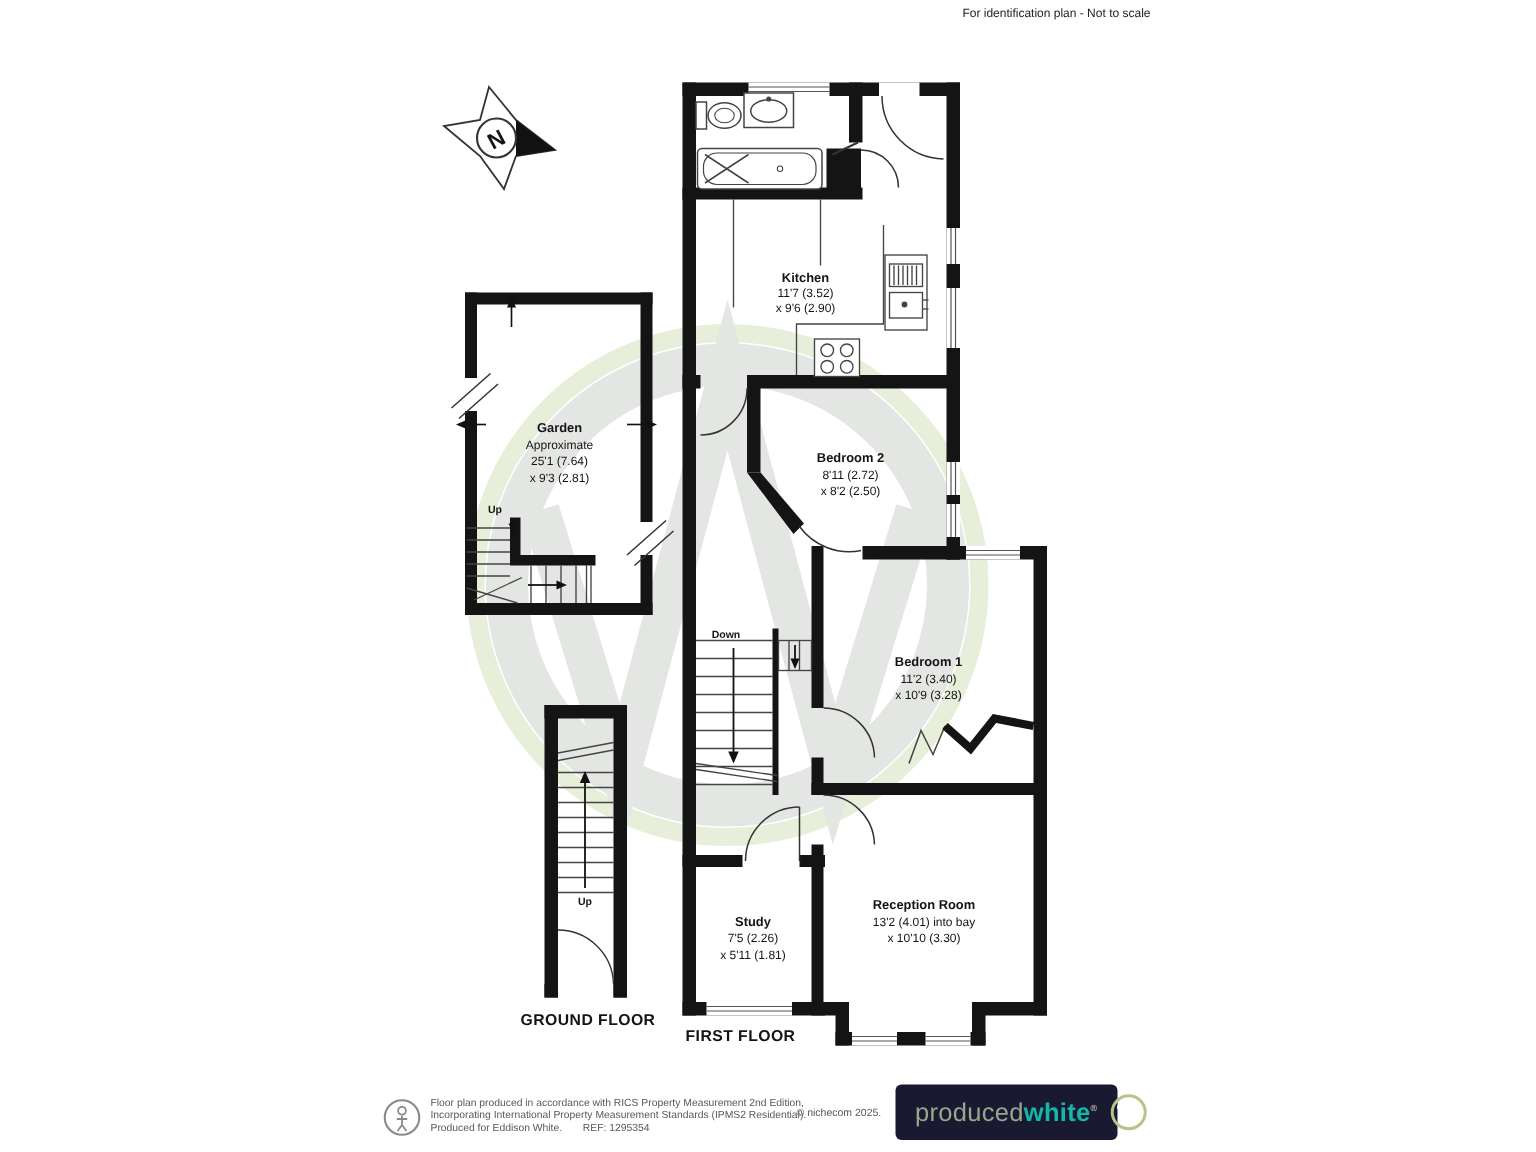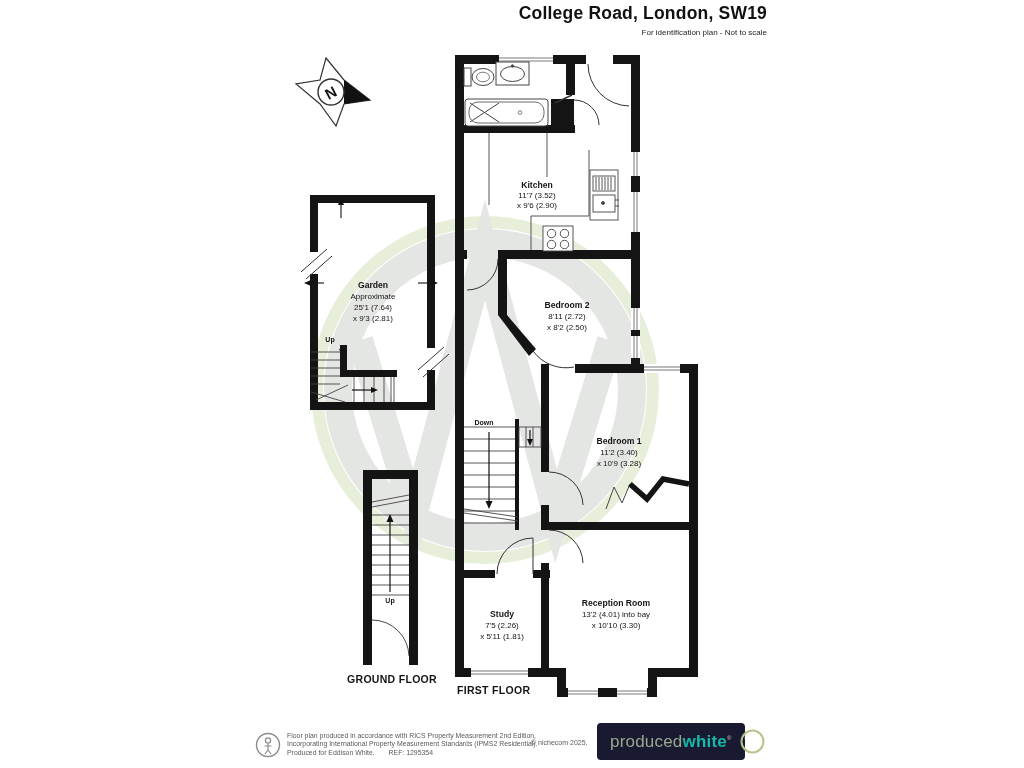--- a/index.html
+++ b/index.html
@@ -22,21 +22,20 @@
         display:flex;align-items:center;padding-left:13px;box-sizing:border-box;}
   .brand{font-size:17px;letter-spacing:.2px;white-space:nowrap;}
   .brand .p1{color:#9aa78d;}
   .brand .p2{color:#14b8a6;font-weight:bold;}
   .brand sup{font-size:6px;color:#cfd4c4;}
 </style>
 </head>
 <body>
 
 <div class="hdr">
-  <div class="title">College Road, London, SW19</div>
   <div class="note">For identification plan - Not to scale</div>
 </div>
 
 <svg id="plan" width="1024" height="768" viewBox="0 0 1024 768">
 
   <g>
     <circle cx="485" cy="390" r="168" fill="none" stroke="#e7efda" stroke-width="12"></circle>
     <circle cx="485" cy="390" r="147" fill="none" stroke="#e4e6e3" stroke-width="28"></circle>
     <path d="M 360 340 L 414 516 L 485 250 L 556 516 L 610 340" fill="none" stroke="#e4e6e3" stroke-width="26" stroke-linejoin="miter"></path>
   </g>

